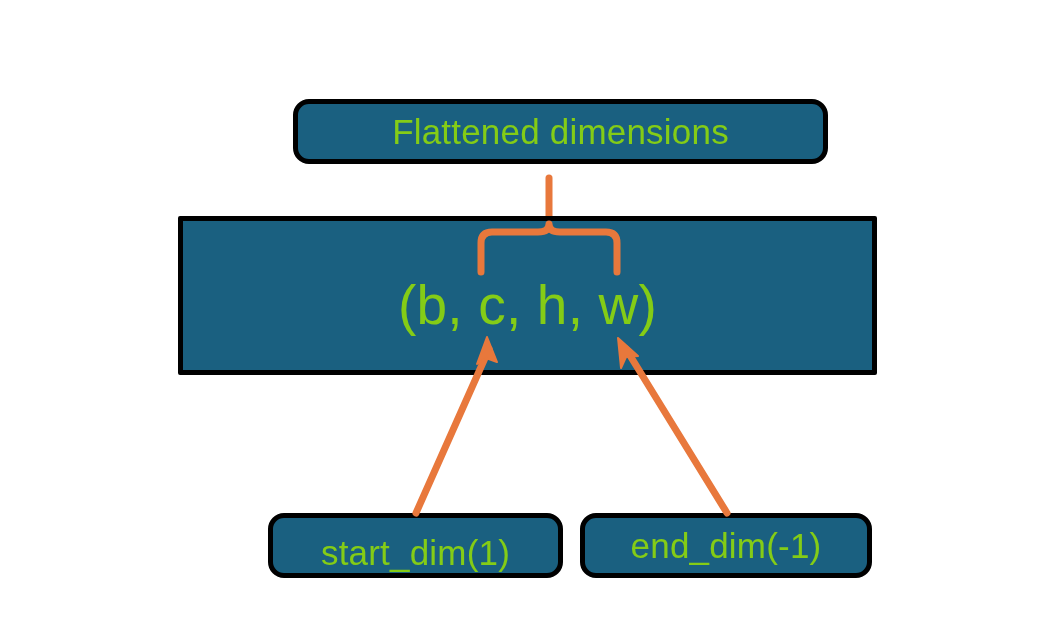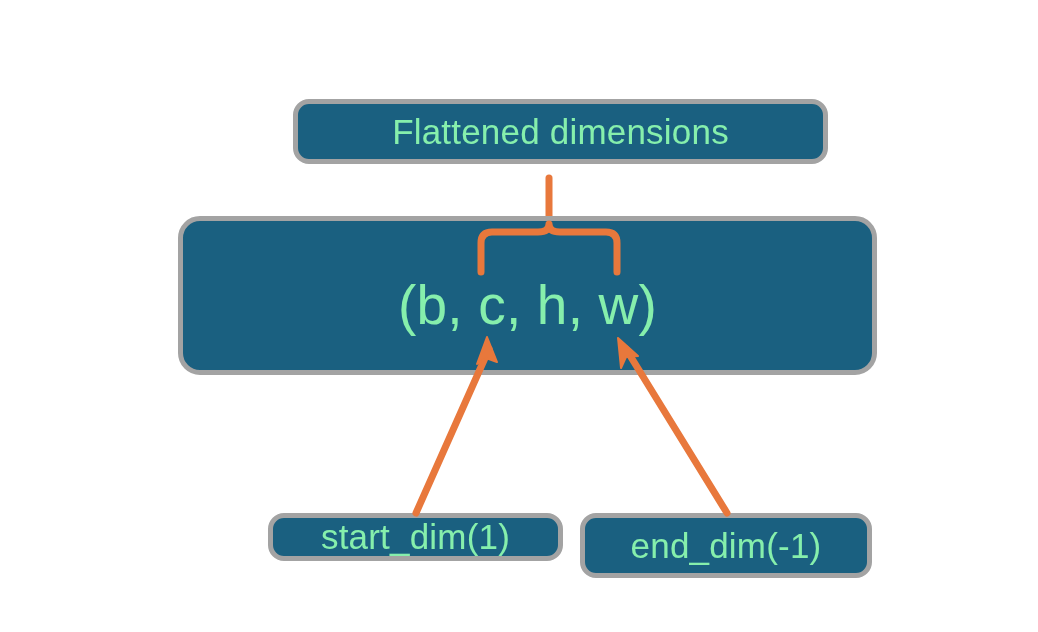--- a/index.html
+++ b/index.html
@@ -14,60 +14,61 @@
     position: relative;
     width: 1038px;
     height: 632px;
     background: #ffffff;
     overflow: hidden;
   }
   .node {
     position: absolute;
     box-sizing: border-box;
     background: #1a6080;
-    border: 5px solid #a3a3a3;
+    border: 5px solid #000000;
     border-radius: 16px;
     display: flex;
     align-items: center;
     justify-content: center;
-    color: #86efac;
+    color: #84cc16;
     font-family: "Liberation Sans", sans-serif;
     font-weight: 400;
     letter-spacing: 0.2px;
     z-index: 1;
   }
   #node-flattened {
     left: 293px;
     top: 99px;
     width: 535px;
     height: 65px;
     font-size: 35px;
   }
   #node-shape {
     left: 178px;
     top: 216px;
     width: 699px;
     height: 159px;
-    border-radius: 22px;
+    border-radius: 2px;
     font-size: 55px;
   }
   #node-shape .shape-label {
     position: absolute;
     left: 0;
     right: 0;
     top: 57px;
     text-align: center;
     line-height: 1;
   }
   #node-start-dim {
     left: 268px;
     top: 513px;
     width: 295px;
-    height: 48px;
+    height: 65px;
     font-size: 35px;
+    align-items: flex-end;
   }
   #node-end-dim {
     left: 580px;
     top: 513px;
     width: 292px;
     height: 65px;
     font-size: 35px;
   }
   #overlay {
     position: absolute;

